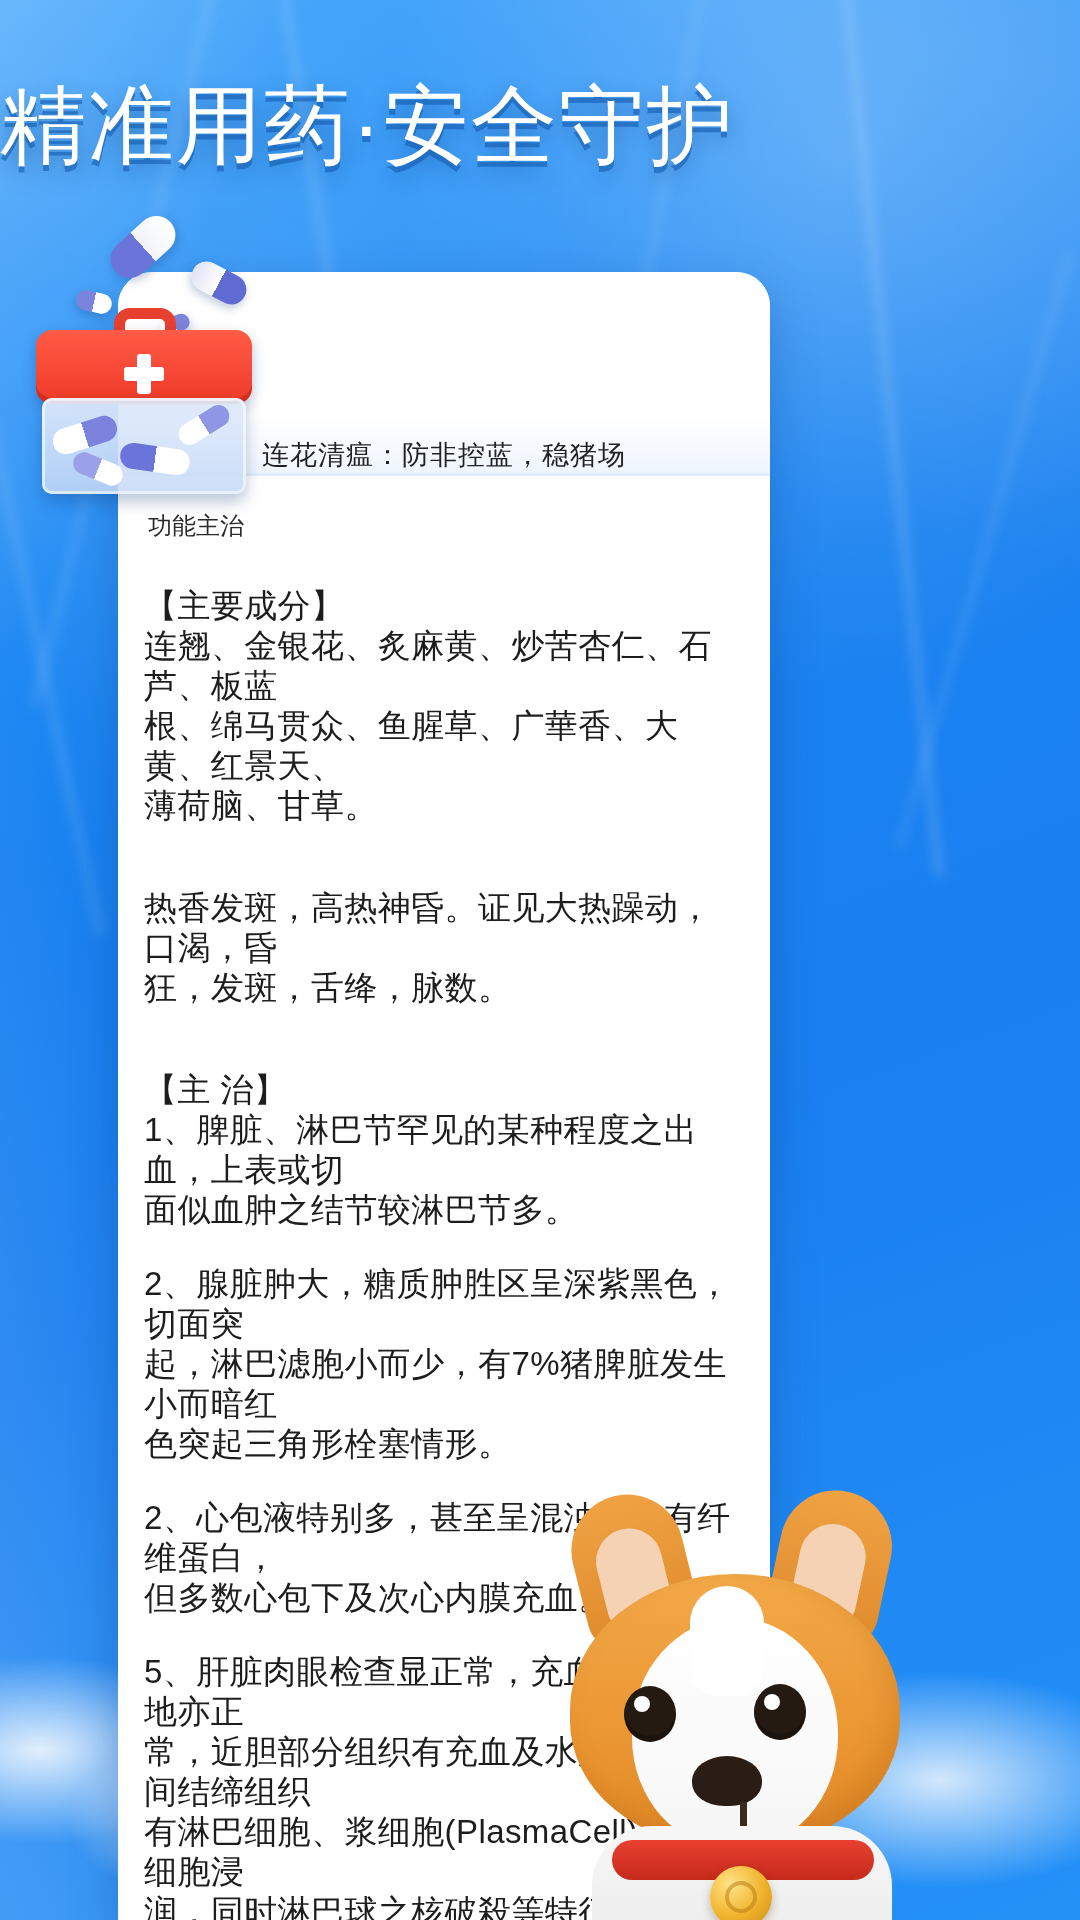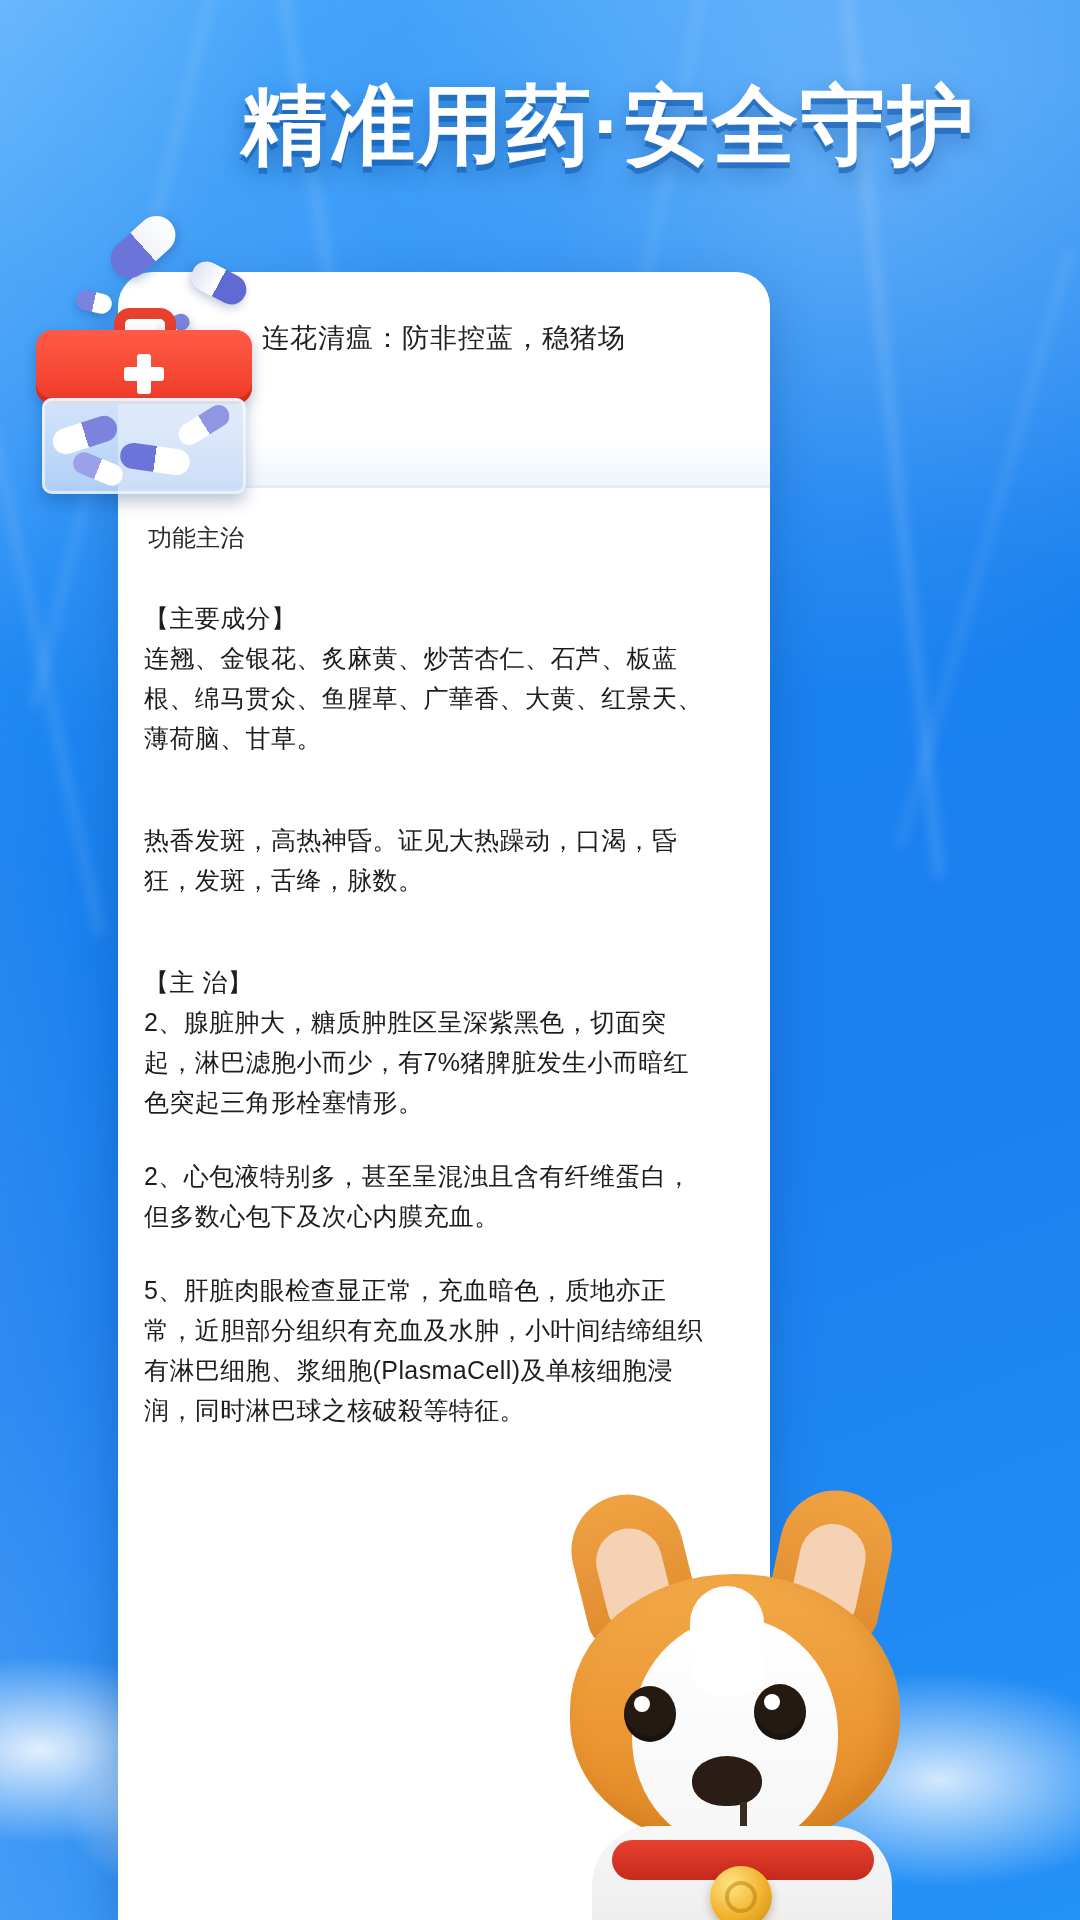--- a/index.html
+++ b/index.html
@@ -60,24 +60,24 @@
       radial-gradient(ellipse 420px 180px at 520px 520px, rgba(255,255,255,0.75), rgba(255,255,255,0) 74%);
     pointer-events: none;
   }
 
   
   .title {
     position: absolute;
     top: 78px;
     left: 0;
     width: 976px;
-    text-align: right;
+    text-align: left;
     font-size: 86px;
     line-height: 1.1;
-    font-weight: bold;
+    font-weight: normal;
     color: #ffffff;
     letter-spacing: 2px;
     text-shadow:
       0 6px 0 rgba(14,86,170,0.55),
       0 10px 22px rgba(10,60,130,0.45);
     white-space: nowrap;
   }
 
   
   .card {
@@ -85,48 +85,47 @@
     left: 118px;
     top: 272px;
     width: 652px;
     height: 1648px;
     background: #ffffff;
     border-radius: 34px 34px 0 0;
     box-shadow: 0 18px 48px rgba(8,52,118,0.28);
     overflow: hidden;
   }
   .card-header {
-    height: 168px;
+    height: 204px;
     background: linear-gradient(180deg, #ffffff 0%, #ffffff 72%, #eef5fe 100%);
     display: flex;
-    align-items: flex-start;
+    align-items: flex-end;
     justify-content: center;
     border-bottom: 3px solid #e3eefb;
     padding: 0 36px;
     box-sizing: border-box;
-    margin-top: 48px;
   }
   .card-title {
     font-size: 27px;
     color: #222222;
     letter-spacing: 1px;
     text-align: center;
   }
   .card-body {
     padding: 34px 26px 40px 26px;
     box-sizing: border-box;
   }
   .section-label {
     font-size: 24px;
     color: #2a2a2a;
     margin-bottom: 44px;
     padding-left: 4px;
   }
   .para {
-    font-size: 25px;
+    font-size: 33px;
     line-height: 40px;
     color: #1d1d1d;
     margin: 0 0 34px 0;
     letter-spacing: 0.4px;
     white-space: pre-wrap;
   }
   .para.heading { margin-bottom: 0; }
   .para.gap-lg { margin-bottom: 62px; }
 
   
@@ -337,20 +336,22 @@
 
     <p class="para heading">【主要成分】</p>
     <p class="para gap-lg">连翘、金银花、炙麻黄、炒苦杏仁、石芦、板蓝
 根、绵马贯众、鱼腥草、广華香、大黄、红景天、
 薄荷脑、甘草。</p>
 
     <p class="para gap-lg">热香发斑，高热神昏。证见大热躁动，口渴，昏
 狂，发斑，舌绛，脉数。</p>
     <p class="para heading">【主 治】</p>
 
+    <p class="para">1、脾脏、淋巴节罕见的某种程度之出血，上表或切
+面似血肿之结节较淋巴节多。</p>
 
     <p class="para">2、腺脏肿大，糖质肿胜区呈深紫黑色，切面突
 起，淋巴滤胞小而少，有7%猪脾脏发生小而暗红
 色突起三角形栓塞情形。</p>
     <p class="para">2、心包液特别多，甚至呈混浊且含有纤维蛋白，
 但多数心包下及次心内膜充血。</p>
     <p class="para">5、肝脏肉眼检查显正常，充血暗色，质地亦正
 常，近胆部分组织有充血及水肿，小叶间结缔组织
 有淋巴细胞、浆细胞(PlasmaCell)及单核细胞浸
 润，同时淋巴球之核破殺等特征。</p>

